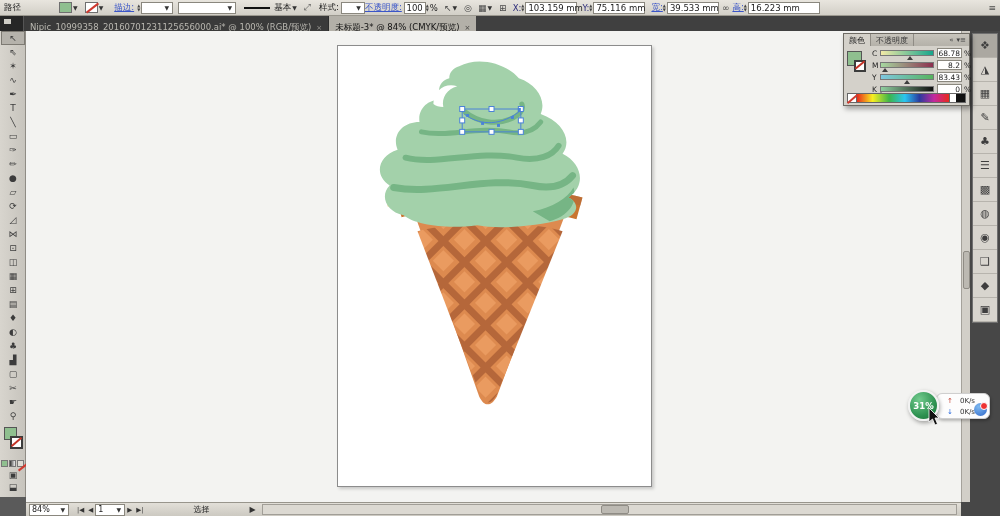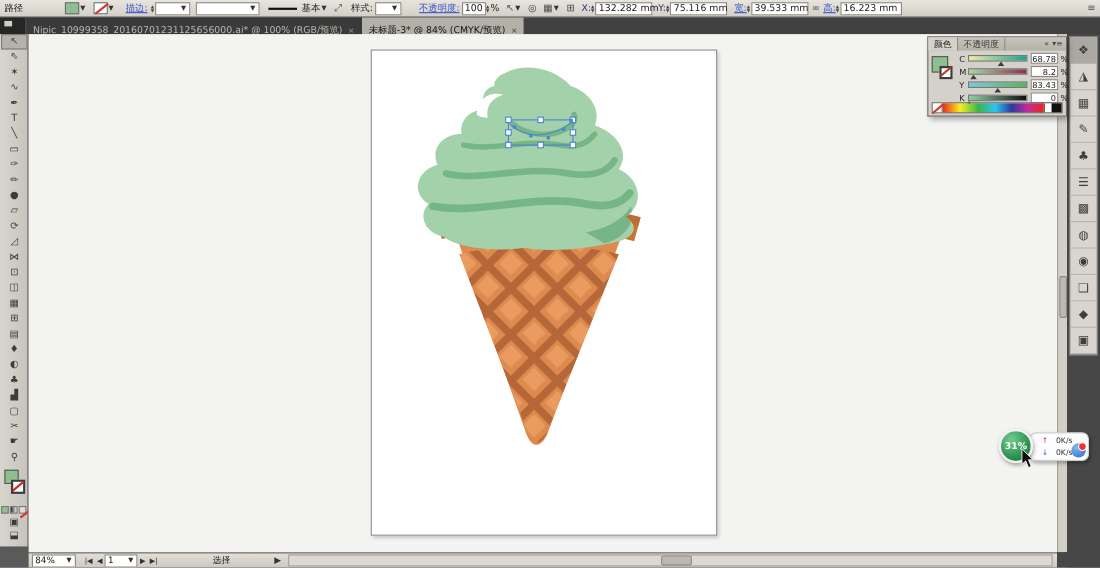--- a/index.html
+++ b/index.html
@@ -161,43 +161,43 @@
       <span class="dd-arrow">▼</span>
     </span>
   <span class="brush-line"></span>
   <span>基本</span>
   <span class="dd-arrow">▼</span>
   <span class="cb-icon">⤢</span>
   <span class="lbl" style="margin-left:8px">样式:</span>
   <span class="field" style="width:24px;margin-left:2px;justify-content:flex-end">
       <span class="dd-arrow">▼</span>
     </span>
-  <span class="link" style="margin-left:16px">不透明度:</span>
+  <span class="link" style="margin-left:0">不透明度:</span>
   <span class="field" style="width:22px;margin-left:2px;justify-content:flex-end">100</span>
   <span class="stepper">▲<br>▼</span>
   <span class="lbl">%</span>
   <span class="cb-icon">↖</span>
   <span class="dd-arrow">▼</span>
   <span class="cb-icon">◎</span>
   <span class="cb-icon">▦</span>
   <span class="dd-arrow">▼</span>
   <span class="cb-icon">⊞</span>
   <span class="lbl" style="margin-left:6px;color:#2c2c7a">X:</span>
   <span class="stepper">▲<br>▼</span>
-  <span class="field" style="width:52px">132.282 mm</span>
+  <span class="field" style="width:52px">103.159 mm</span>
   <span class="lbl" style="margin-left:5px;color:#2c2c7a">Y:</span>
   <span class="stepper">▲<br>▼</span>
   <span class="field" style="width:52px">75.116 mm</span>
   <span class="link" style="margin-left:6px">宽:</span>
   <span class="stepper">▲<br>▼</span>
   <span class="field" style="width:52px">39.533 mm</span>
   <span class="cb-icon" style="margin-left:3px">∞</span>
   <span class="link" style="margin-left:3px">高:</span>
   <span class="stepper">▲<br>▼</span>
-  <span class="field" style="width:56px">16.223 mm</span>
+  <span class="field" style="width:72px">16.223 mm</span>
   <span class="cb-icon" style="margin-left:auto;margin-right:4px">≡</span>
 </div>
 
 <div id="tab-bar" class="abs">
   <div id="ws-button"></div>
   <div class="doc-tab inactive">
     <span>Nipic_10999358_20160701231125656000.ai* @ 100% (RGB/预览)</span>
     <span class="tab-close">×</span>
   </div>
   <div class="doc-tab active">

